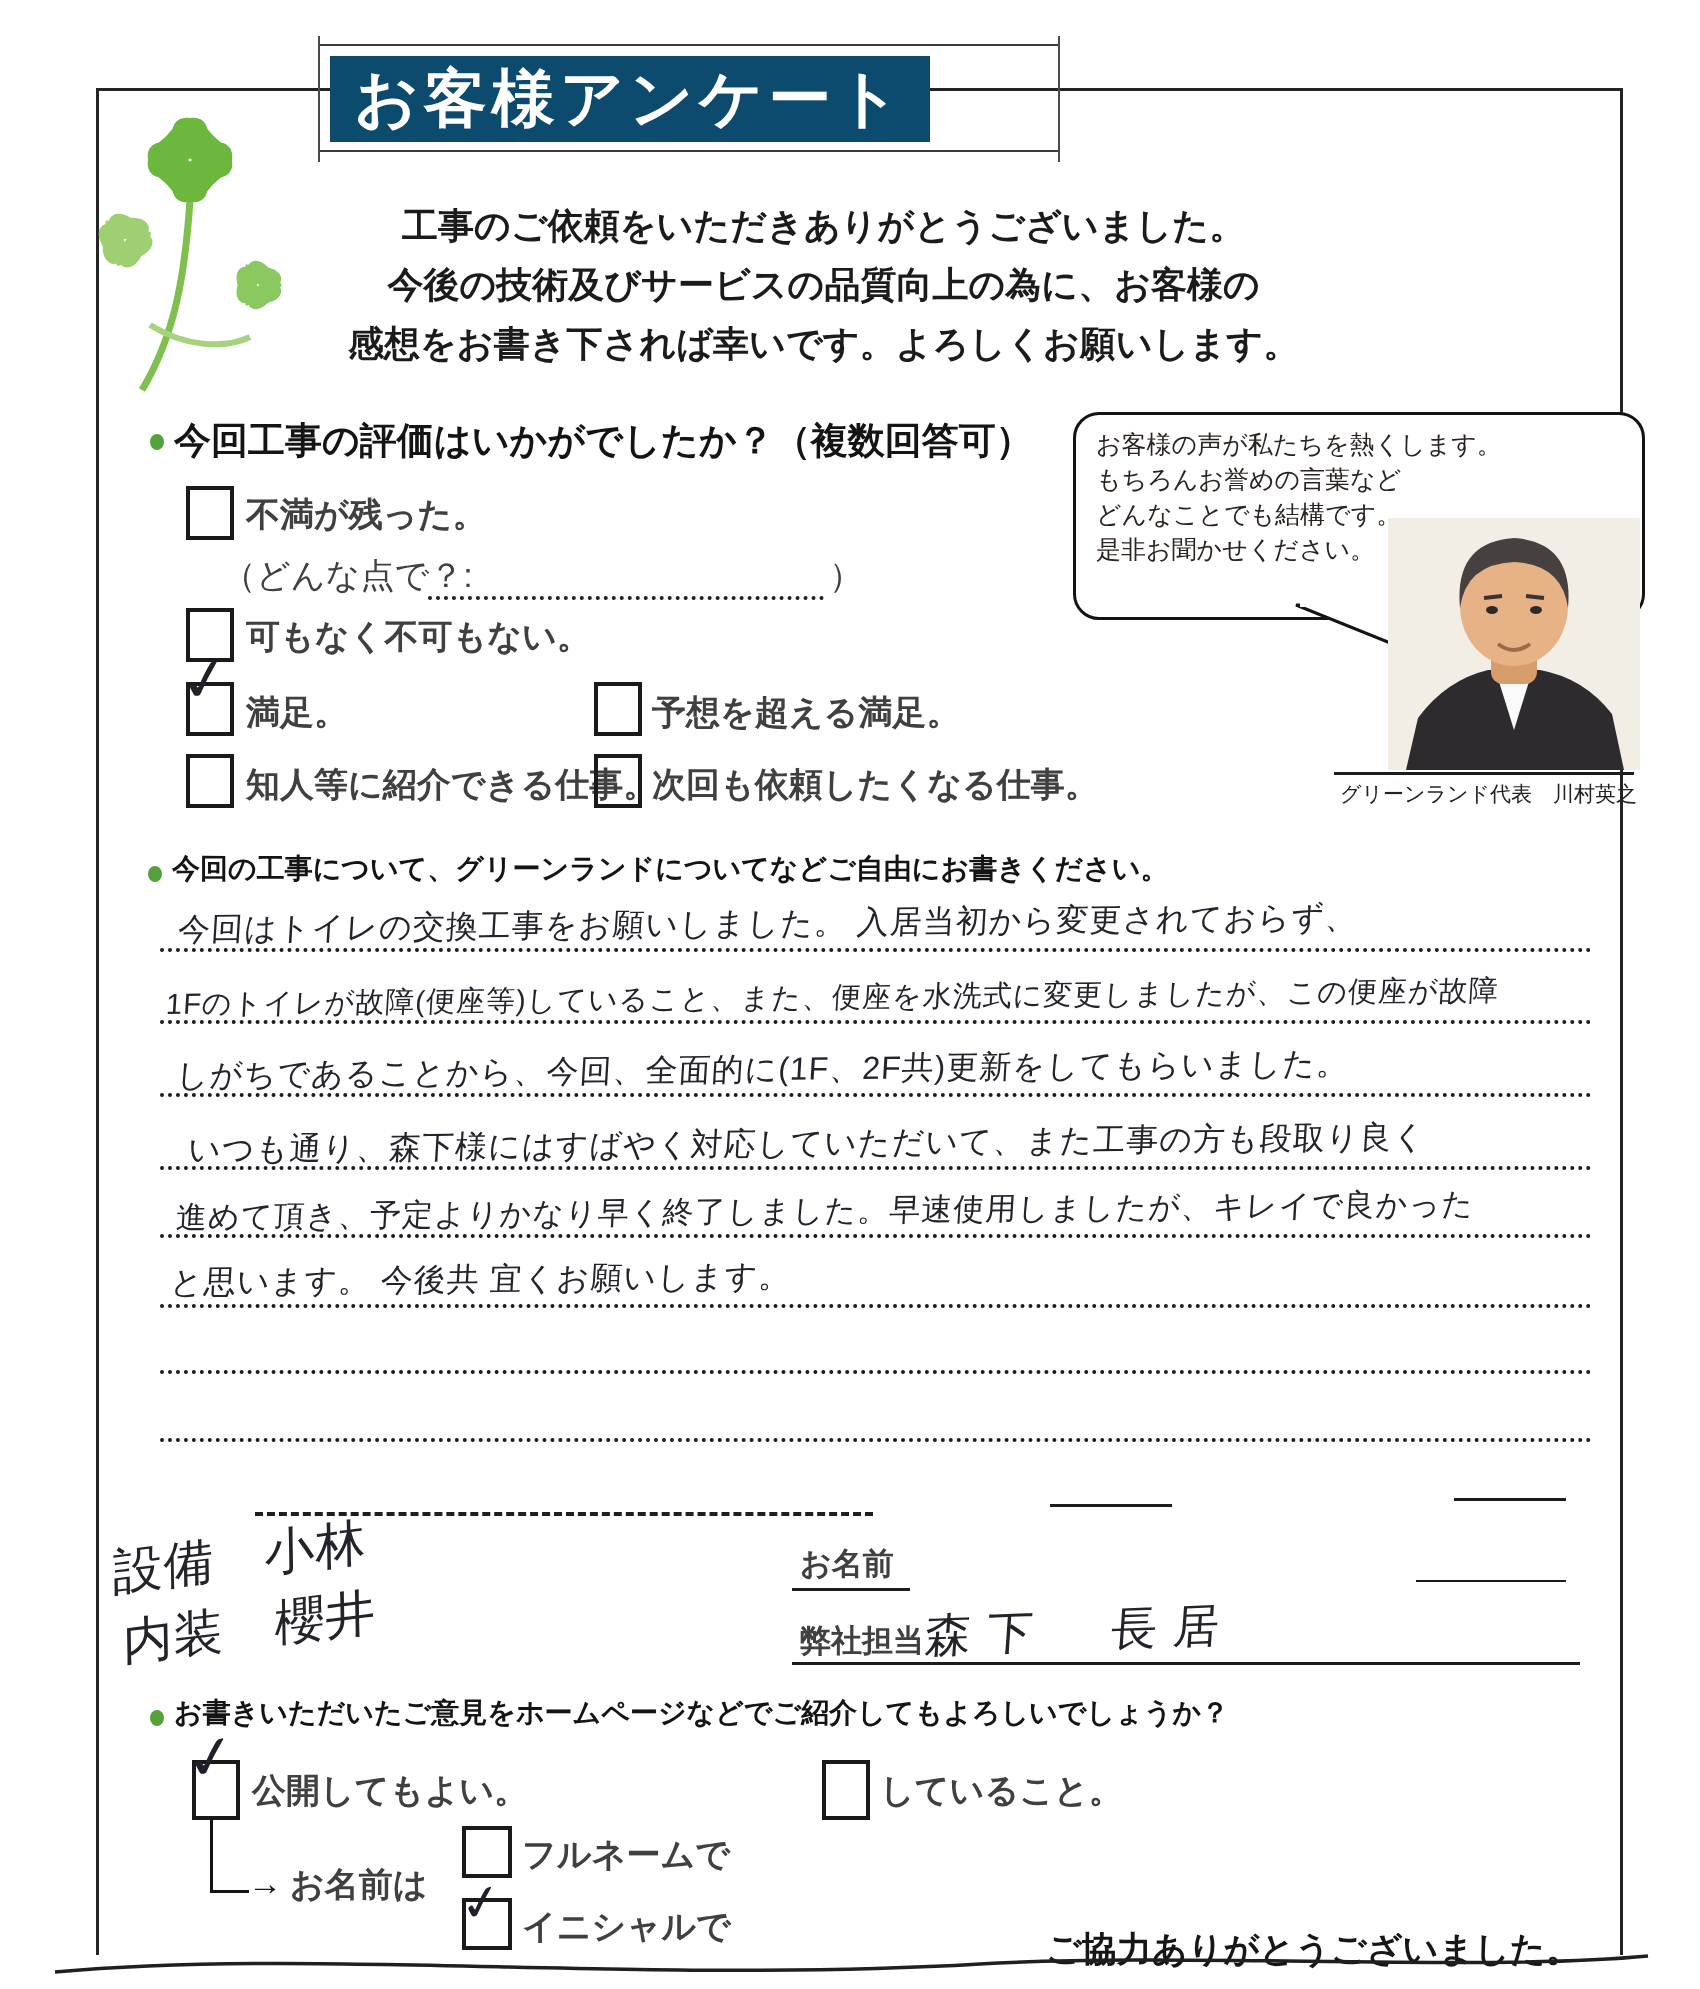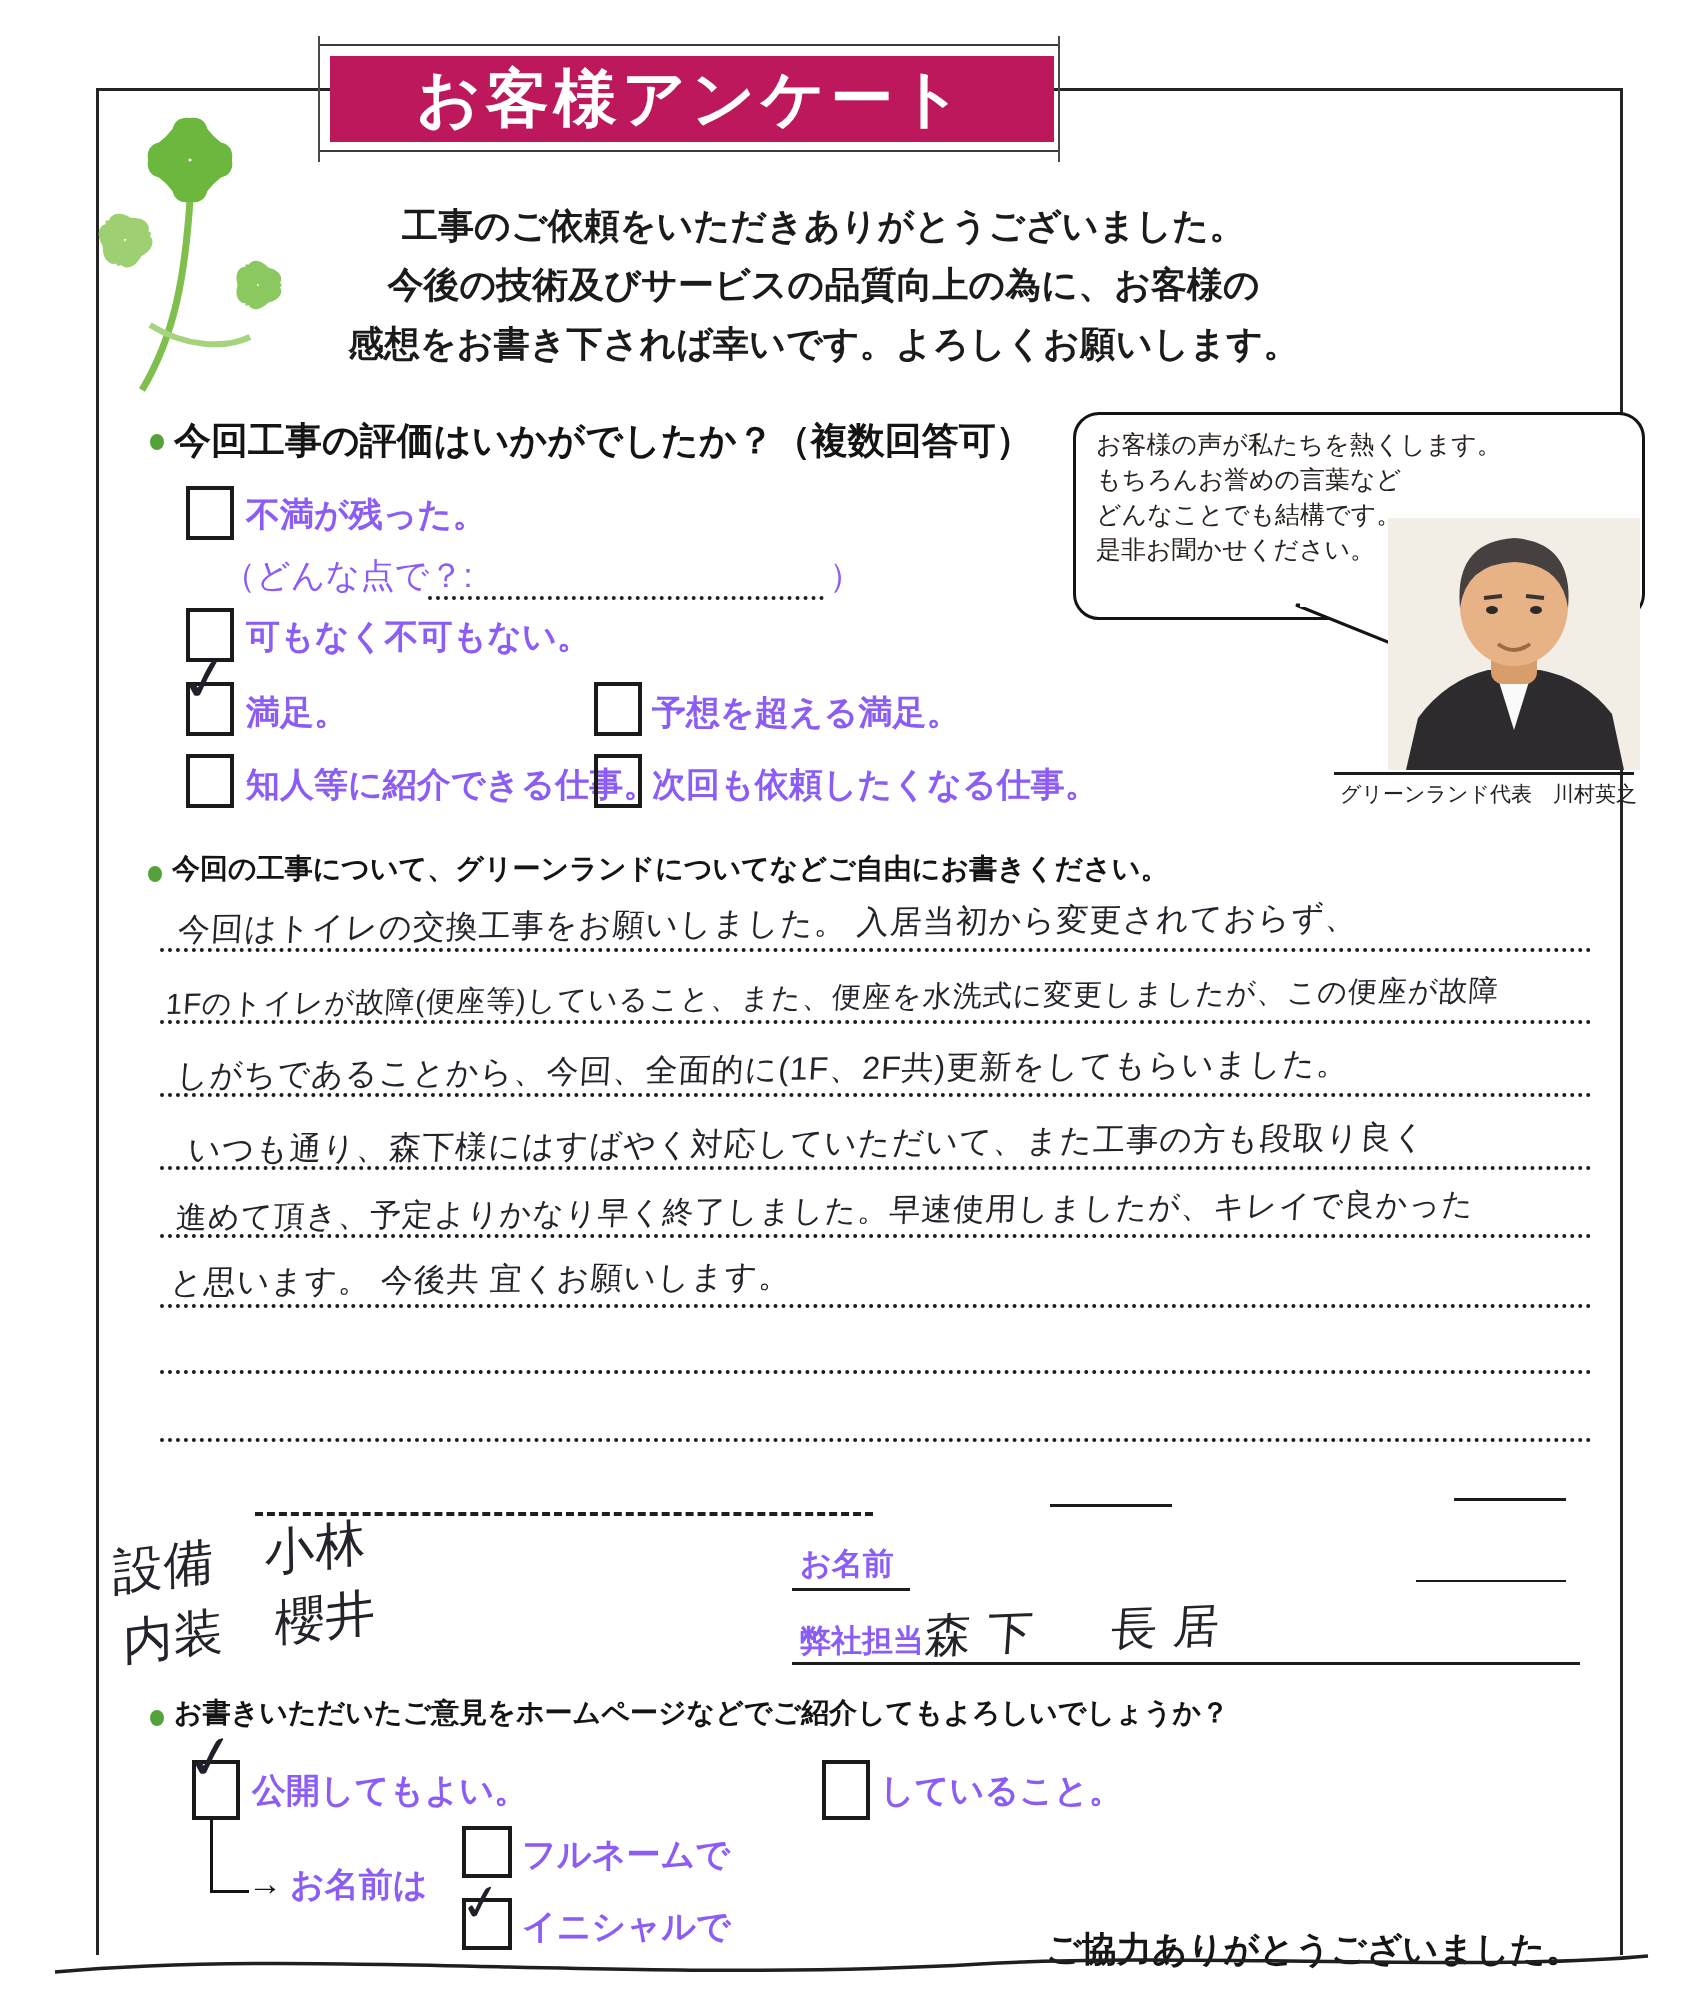--- a/index.html
+++ b/index.html
@@ -8,36 +8,36 @@
     background:#ffffff;
     font-family:"Liberation Sans","DejaVu Sans",sans-serif;
     color:#161616;
   }
   .abs{position:absolute;white-space:nowrap;}
   
   .frame-top{left:96px;top:88px;width:1524px;height:0;border-top:3px solid #242424;}
   .frame-left{left:96px;top:88px;width:0;height:1867px;border-left:3px solid #242424;}
   .frame-right{left:1620px;top:88px;width:0;height:1867px;border-left:3px solid #242424;}
   
-  .banner{left:330px;top:56px;width:724px;height:86px;background:#be185d;z-index:5;
+  .banner{left:330px;top:56px;width:600px;height:86px;background:#0c4a6e;z-index:5;
           display:flex;align-items:center;justify-content:center;}
   .banner-title{color:#ffffff;font-size:63px;font-weight:700;letter-spacing:5px;}
   .regmark{background:transparent;z-index:4;}
   .rm-h{height:0;border-top:2px solid #3a3a3a;}
   .rm-v{width:0;border-left:2px solid #4a4a4a;}
   
   .intro{left:348px;top:196px;font-size:36px;font-weight:600;line-height:59px;color:#1b1b1b;text-align:center;}
   
   .gdot{width:14px;height:16px;border-radius:50%;background:#55a23a;}
   .sec-h{font-size:28px;font-weight:700;color:#141414;}
   
   .cb{width:40px;height:46px;border:4px solid #1a1a1a;background:transparent;}
   .cb-tall{height:52px;}
   .mark{position:absolute;left:-10px;top:-36px;font-size:60px;color:#20202a;transform:rotate(-9deg);line-height:1;}
-  .lbl{font-size:34px;font-weight:600;color:#8b5cf6;}
+  .lbl{font-size:34px;font-weight:600;color:#404040;}
   .dotline{border-bottom:4px dotted #1e1e1e;}
   .dashline{border-bottom:4px dashed #1e1e1e;}
   .solidline{border-top:3px solid #1c1c1c;}
   
   .bubble{left:1073px;top:412px;width:526px;height:178px;border:3px solid #141414;border-radius:26px;
           background:#fff;padding:12px 20px;font-size:25px;line-height:35px;font-weight:500;color:#2a2320;z-index:2;}
   .caption{font-size:21px;color:#222;font-weight:500;}
   
   .hand{font-size:32px;color:#23232c;letter-spacing:1px;transform:rotate(-0.6deg) skewX(-4deg);font-weight:400;}
   .hand-big{font-size:50px;transform:rotate(-7deg) skewX(-6deg);}

